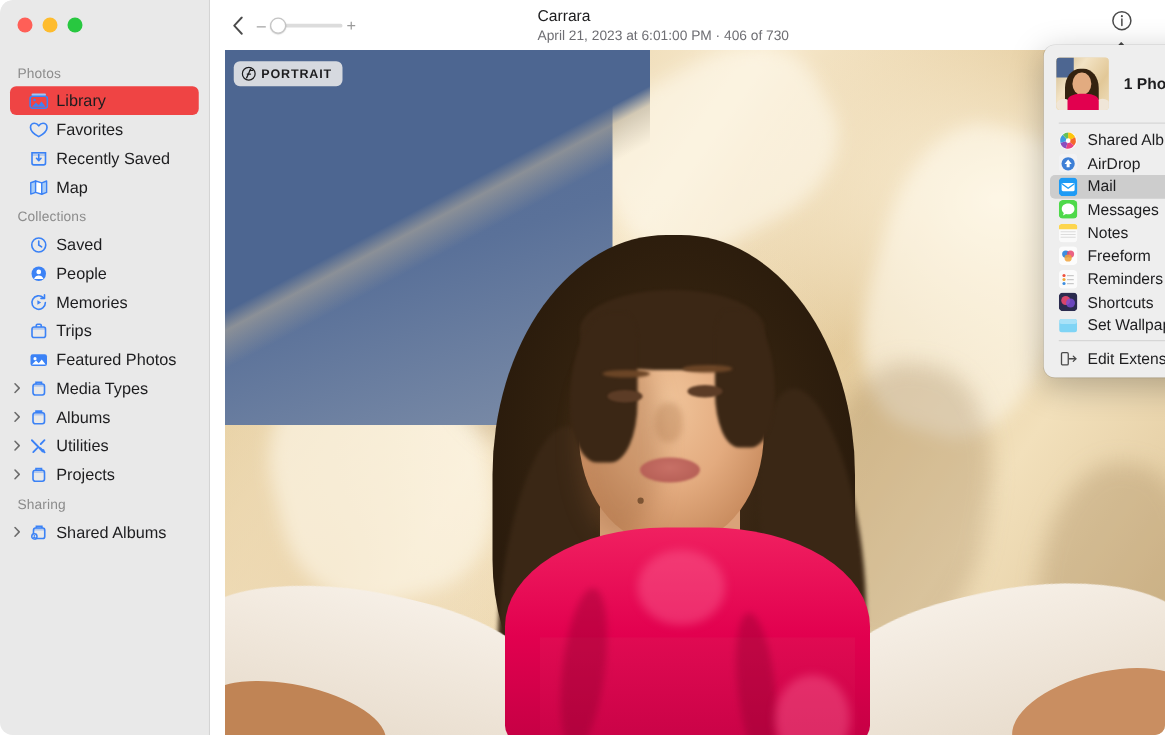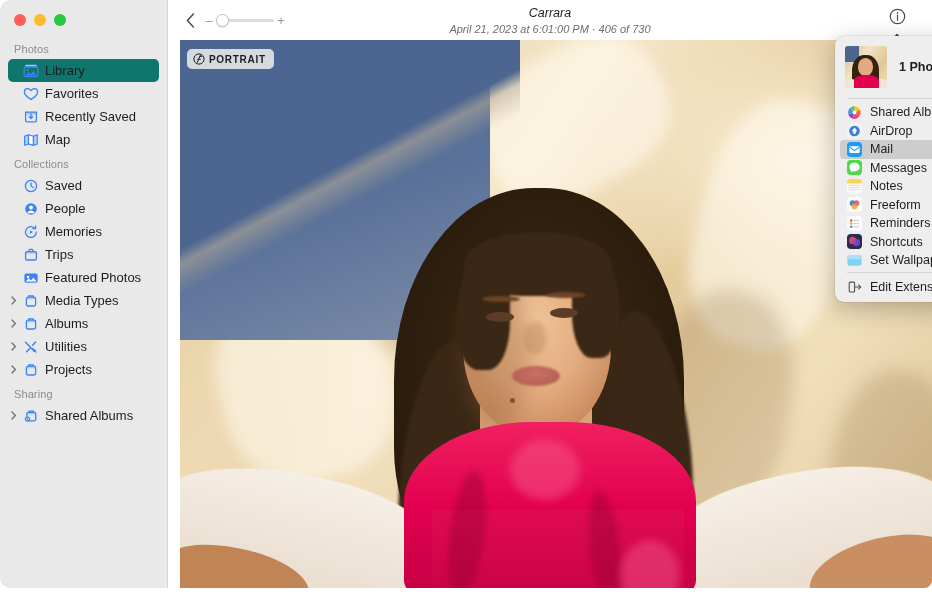--- a/index.html
+++ b/index.html
@@ -40,21 +40,21 @@
     gap: 8px;
     align-items: center;
   }
   .tl { width: 12px; height: 12px; border-radius: 50%; }
   .tl-close { background: #ff5f57; }
   .tl-min   { background: #febc2e; }
   .tl-max   { background: #28c840; }
 
   #sidebar-scroll {
     position: absolute;
-    left: 0; top: 36px;
+    left: 0; top: 46px;
     width: 167px;
     height: 542px;
     overflow: hidden;
   }
 
   .sb-header {
     font-size: 11px;
     color: #8c8c8c;
     padding: 7px 0 4px 14px;
     letter-spacing: 0.1px;
@@ -65,21 +65,21 @@
     height: 23px;
     margin: 0 8px;
     padding-left: 14px;
     display: flex;
     align-items: center;
     border-radius: 5px;
     font-size: 13px;
     color: #1d1d1f;
     cursor: default;
   }
-  .sb-item.selected { background: #0f766e; }
+  .sb-item.selected { background: #ef4444; }
 
   .sb-item .twisty {
     position: absolute;
     left: 1px;
     width: 10px; height: 10px;
     display: flex; align-items: center; justify-content: center;
     color: #6d6d6d;
   }
   .sb-item .twisty svg { display: block; }
 
@@ -154,23 +154,21 @@
     border-radius: 50%;
     background: #ffffff;
     border: 1px solid #c4c4c4;
     box-shadow: 0 0.5px 1px rgba(0,0,0,0.22);
   }
 
   #title-block {
     position: absolute;
     left: 262px; top: 6px;
     width: 240px;
-    text-align: center;
     pointer-events: none;
-    font-style: italic;
   }
   #title-text {
     font-size: 12.5px;
     color: #1d1d1f;
     line-height: 15px;
     font-weight: 400;
   }
   #subtitle-text {
     font-size: 11px;
     color: #6e6e73;

